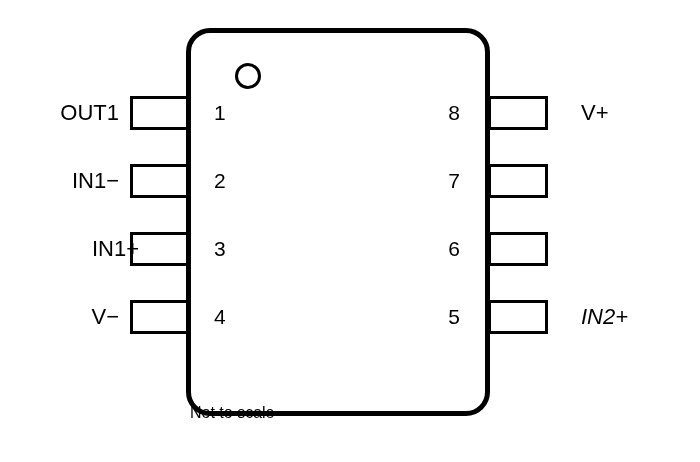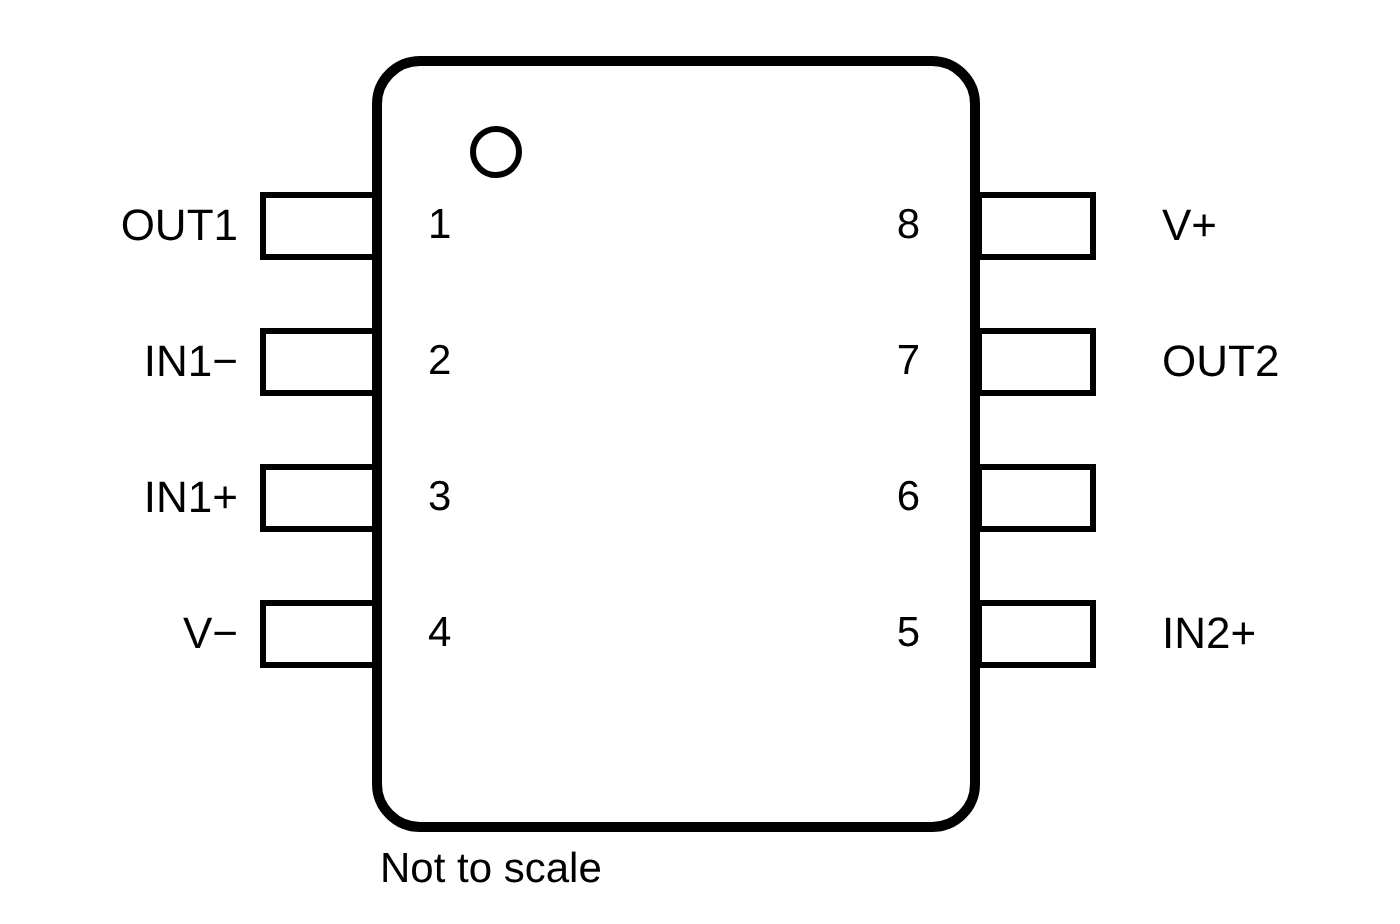--- a/index.html
+++ b/index.html
@@ -91,22 +91,22 @@
   .pin-label.right {
     left: 581px;
     width: 119px;
     text-align: left;
   }
 
   
   .caption {
     position: absolute;
     left: 190px;
-    top: 421px;
-    font-size: 21px;
+    top: 399px;
+    font-size: 16px;
     line-height: 28px;
     color: #000000;
     white-space: nowrap;
     z-index: 4;
   }
 </style>
 </head>
 <body>
 
 <div id="stage">
@@ -120,30 +120,29 @@
   <div class="pin-number left" style="top:96px;">1</div>
   <div class="pin-number right" style="top:96px;">8</div>
   <div class="pin-lead right" style="top:96px;"></div>
   <div class="pin-label right" style="top:96px;">V+</div>
 
   <div class="pin-label left" style="top:164px;text-align:right;">IN1−</div>
   <div class="pin-lead left" style="top:164px;"></div>
   <div class="pin-number left" style="top:164px;">2</div>
   <div class="pin-number right" style="top:164px;">7</div>
   <div class="pin-lead right" style="top:164px;"></div>
-  <div class="pin-label right" style="top:164px;">OUT2</div>
 
-  <div class="pin-label left" style="top:232px;">IN1+</div>
+  <div class="pin-label left" style="top:232px;padding-left:20px;">IN1+</div>
   <div class="pin-lead left" style="top:232px;"></div>
   <div class="pin-number left" style="top:232px;">3</div>
   <div class="pin-number right" style="top:232px;">6</div>
   <div class="pin-lead right" style="top:232px;"></div>
 
   <div class="pin-label left" style="top:300px;">V−</div>
   <div class="pin-lead left" style="top:300px;"></div>
   <div class="pin-number left" style="top:300px;">4</div>
   <div class="pin-number right" style="top:300px;">5</div>
   <div class="pin-lead right" style="top:300px;"></div>
-  <div class="pin-label right" style="top:300px;">IN2+</div>
+  <div class="pin-label right" style="top:300px;font-style:italic;">IN2+</div>
 
   <div class="caption">Not to scale</div>
 
 </div>
 
 </body></html>

